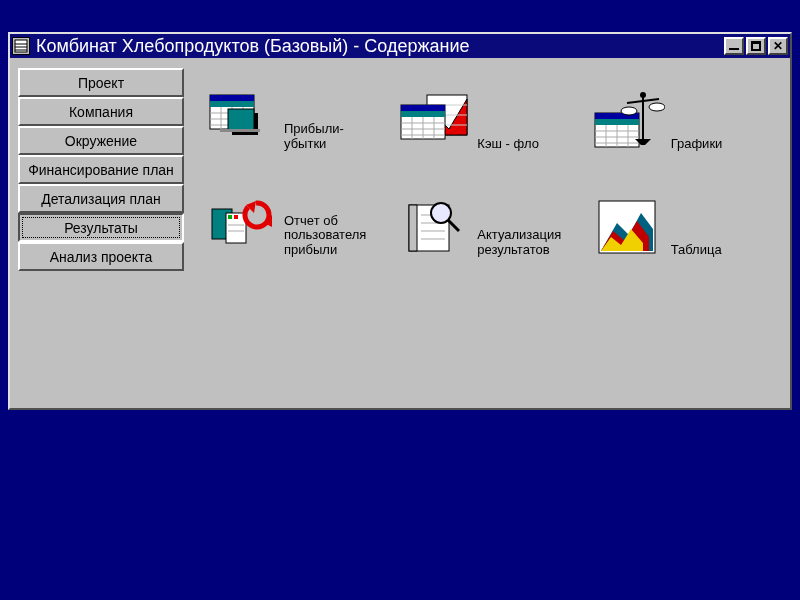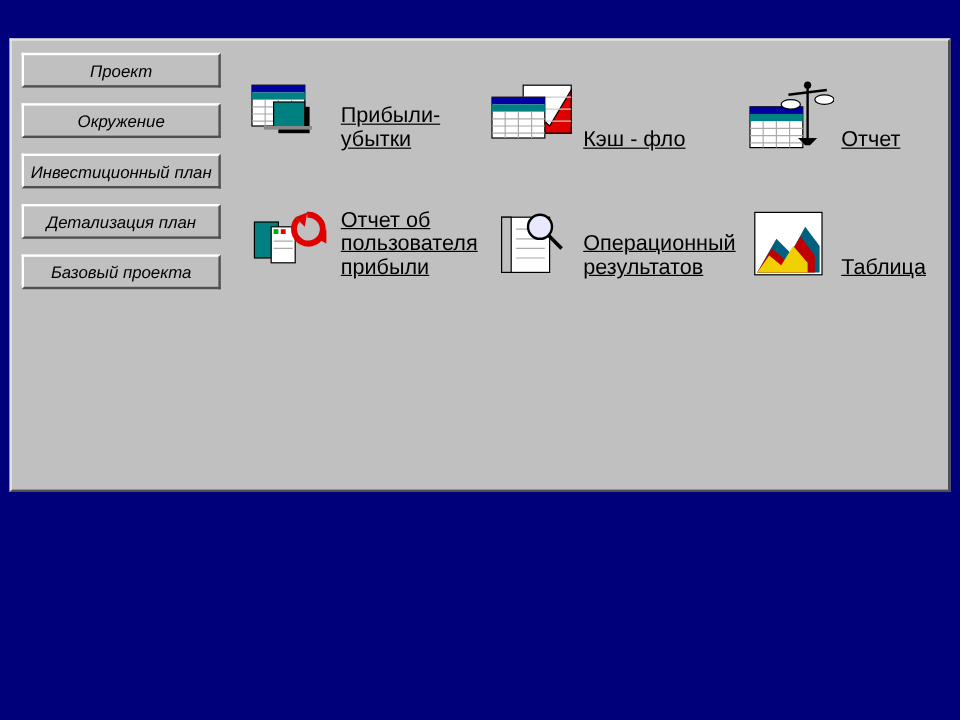--- a/index.html
+++ b/index.html
@@ -54,22 +54,21 @@
     position: relative;
     padding: 6px;
     height: calc(100% - 24px);
     display: flex;
   }
   .sidebar {
     width: 170px;
     padding: 4px 2px;
     display: flex;
     flex-direction: column;
-    gap: 13px;
-    font-style: italic;
+    gap: 0;
   }
   .sbtn {
     height: 29px;
     background: #c0c0c0;
     border: 2px solid;
     border-color: #fff #505050 #505050 #fff;
     display:flex; align-items:center; justify-content:center;
     font-size: 14px;
     cursor: default;
   }
@@ -90,26 +89,25 @@
   .cell {
     display: flex;
     align-items: flex-end;
     gap: 6px;
   }
   .cell .icon {
     width: 72px; height: 66px;
     flex-shrink: 0;
   }
   .cell .label {
-    font-size: 18px;
+    font-size: 13px;
     line-height: 1.1;
     padding-bottom: 4px;
     white-space: pre-line;
     min-width: 60px;
-    text-decoration: underline;
   }
   
   .max-rect {
     width:10px;height:10px;border:2px solid #000;border-top-width:3px;
   }
   .min-line { width:10px; height:0; border-bottom:2px solid #000; margin-top:6px;}
 </style>
 </head>
 <body>
 
@@ -125,38 +123,64 @@
       <line x1="0" y1="30" x2="44" y2="30" stroke="#aaa"></line>
       <line x1="11" y1="12" x2="11" y2="34" stroke="#aaa"></line>
       <line x1="22" y1="12" x2="22" y2="34" stroke="#aaa"></line>
       <line x1="33" y1="12" x2="33" y2="34" stroke="#aaa"></line>
     </g>
   </defs>
 </svg>
 
 <div class="window">
 
+  <div class="titlebar">
+    <div class="title-icon">
+      <svg viewBox="0 0 14 14">
+          <rect x="1" y="1" width="12" height="12" fill="#fff" stroke="#000"></rect>
+          <line x1="1" y1="5" x2="13" y2="5" stroke="#000"></line>
+          <line x1="1" y1="8" x2="13" y2="8" stroke="#000"></line>
+          <line x1="1" y1="11" x2="13" y2="11" stroke="#000"></line>
+        </svg>
+    </div>
+    <div class="title-text">Комбинат Хлебопродуктов (Базовый) - Содержание</div>
+    <div class="win-controls">
+      <div class="win-btn">
+          <div class="min-line"></div>
+        </div>
+      <div class="win-btn">
+          <div class="max-rect"></div>
+        </div>
+      <div class="win-btn">✕</div>
+    </div>
+  </div>
 
   <div class="client">
 
     <div class="sidebar">
       <div class="sbtn">
           <span>Проект</span>
         </div>
       <div class="sbtn">
+          <span>Компания</span>
+        </div>
+      <div class="sbtn">
           <span>Окружение</span>
         </div>
       <div class="sbtn">
-          <span>Инвестиционный план</span>
+          <span>Финансирование план</span>
         </div>
       <div class="sbtn">
           <span>Детализация план</span>
         </div>
-      <div class="sbtn">
-          <span>Базовый проекта</span>
+      <div class="sbtn active">
+          <span>Результаты</span>
+        </div>
+      <div class="sbtn">
+          <span>Анализ проекта</span>
         </div>
     </div>
 
     <div class="content">
 
       <div class="cell">
         <div class="icon">
           <svg viewBox="0 0 72 66">
             <use href="#spread" x="4" y="6"></use>
             <rect x="26" y="24" width="26" height="22" fill="#000"></rect>
@@ -187,21 +211,21 @@
           <svg viewBox="0 0 72 66">
             <use href="#spread" x="2" y="24"></use>
             <line x1="50" y1="6" x2="50" y2="50" stroke="#000" stroke-width="2"></line>
             <line x1="34" y1="14" x2="66" y2="10" stroke="#000" stroke-width="2"></line>
             <circle cx="50" cy="6" r="3" fill="#000"></circle>
             <ellipse cx="36" cy="22" rx="8" ry="4" fill="#fff" stroke="#000"></ellipse>
             <ellipse cx="64" cy="18" rx="8" ry="4" fill="#fff" stroke="#000"></ellipse>
             <path d="M42 50 L58 50 L52 56 L48 56 Z" fill="#000"></path>
           </svg>
         </div>
-        <div class="label">Отчет</div>
+        <div class="label">Графики</div>
       </div>
 
       <div class="cell">
         <div class="icon">
           <svg viewBox="0 0 72 66">
             <rect x="6" y="14" width="20" height="30" fill="#008080" stroke="#000"></rect>
             <rect x="20" y="18" width="20" height="30" fill="#fff" stroke="#000"></rect>
             <rect x="22" y="20" width="4" height="4" fill="#0a0"></rect>
             <rect x="28" y="20" width="4" height="4" fill="#e00"></rect>
             <line x1="22" y1="30" x2="38" y2="30" stroke="#aaa"></line>
@@ -222,21 +246,21 @@
             <rect x="10" y="10" width="40" height="46" fill="#fff" stroke="#000"></rect>
             <rect x="10" y="10" width="8" height="46" fill="#c0c0c0" stroke="#000"></rect>
             <line x1="22" y1="20" x2="46" y2="20" stroke="#aaa"></line>
             <line x1="22" y1="28" x2="46" y2="28" stroke="#aaa"></line>
             <line x1="22" y1="36" x2="46" y2="36" stroke="#aaa"></line>
             <line x1="22" y1="44" x2="46" y2="44" stroke="#aaa"></line>
             <circle cx="42" cy="18" r="10" fill="#e8e8ff" stroke="#000" stroke-width="2"></circle>
             <line x1="49" y1="25" x2="60" y2="36" stroke="#000" stroke-width="3"></line>
           </svg>
         </div>
-        <div class="label">Операционный
+        <div class="label">Актуализация
 результатов</div>
       </div>
 
 
       <div class="cell">
         <div class="icon">
           <svg viewBox="0 0 72 66">
             <rect x="6" y="6" width="56" height="52" fill="#fff" stroke="#000"></rect>
             <polygon points="8,56 24,28 36,40 48,18 60,34 60,56" fill="#006080"></polygon>
             <polygon points="8,56 20,36 32,46 44,26 56,42 56,56" fill="#c00000"></polygon>

